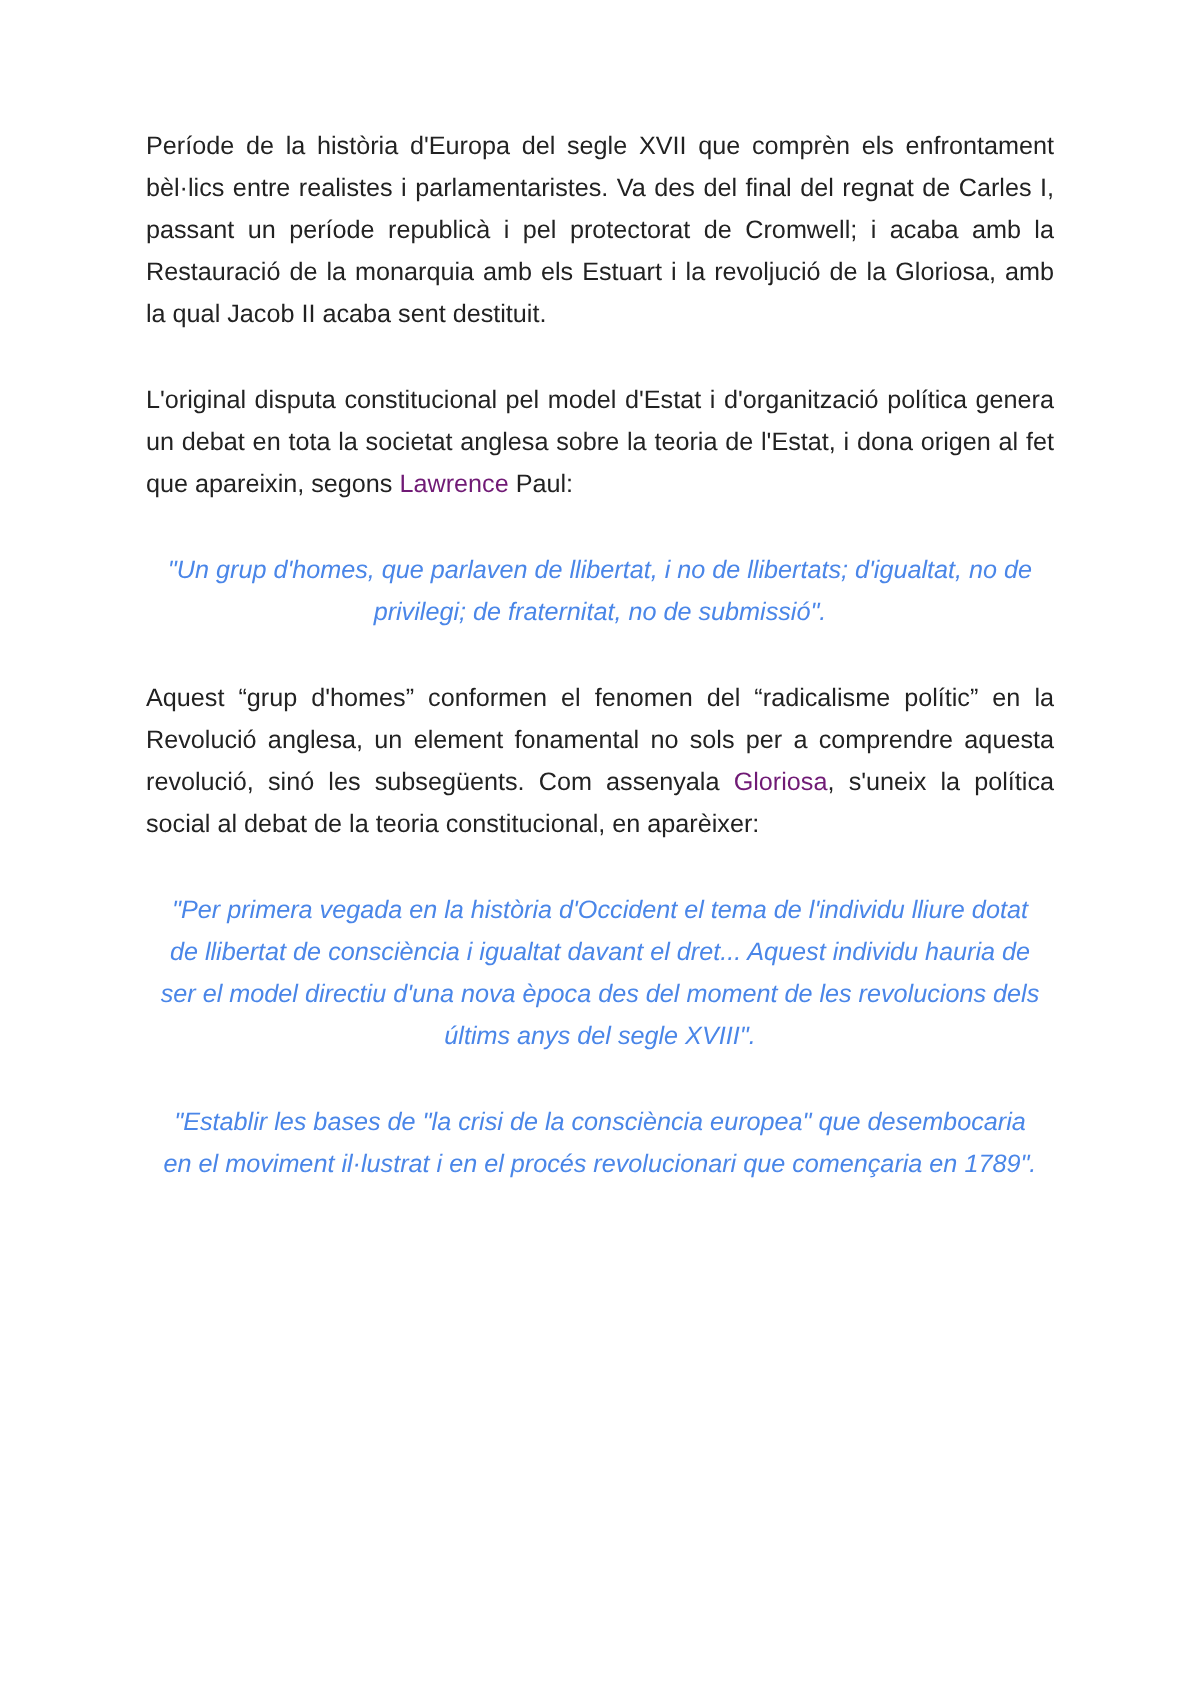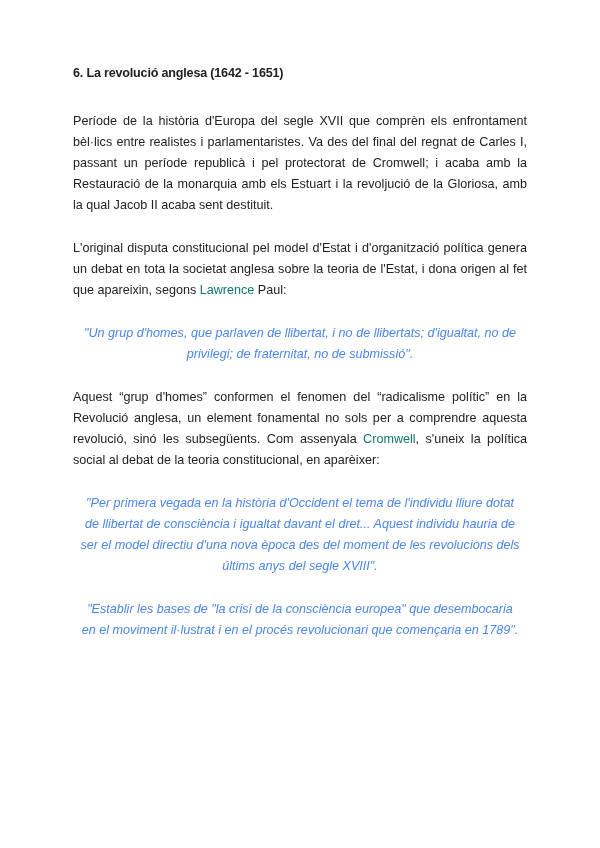--- a/index.html
+++ b/index.html
@@ -8,34 +8,33 @@
       position: absolute; left: 73px; top: 63px; width: 454px;
       font-family: "Liberation Sans", sans-serif;
       font-size: 12.6px; color: #222222; line-height: 21px;
     }
     .title { font-weight: bold; font-size: 12.6px; margin: 0 0 27px 0; letter-spacing: -0.2px; }
     .para { text-align: justify; margin: 0 0 22px 0; }
     .quote {
       text-align: center; font-style: italic; color: #4a86e8;
       margin: 0 0 22px 0; padding: 0 6px;
     }
-    .link { color: #0f766e; }
+    .link { color: #701a75; }
   </style>
 </head>
 <body>
 
 <div class="page">
-  <div class="title">6. La revolució anglesa (1642 - 1651)</div>
 
   <p class="para">Període de la història d'Europa del segle XVII que comprèn els enfrontament bèl·lics entre realistes i parlamentaristes. Va des del final del regnat de Carles I, passant un període republicà i pel protectorat de Cromwell; i acaba amb la Restauració de la monarquia amb els Estuart i la revoljució de la Gloriosa, amb la qual Jacob II acaba sent destituit.</p>
 
   <p class="para"><span>L'original disputa constitucional pel model d'Estat i d'organització política genera un debat en tota la societat anglesa sobre la teoria de l'Estat, i dona origen al fet que apareixin, segons </span><span class="link">Lawrence</span><span> Paul:</span></p>
 
   <p class="quote">"Un grup d'homes, que parlaven de llibertat, i no de llibertats; d'igualtat, no de privilegi; de fraternitat, no de submissió".</p>
 
-  <p class="para"><span>Aquest “grup d'homes” conformen el fenomen del “radicalisme polític” en la Revolució anglesa, un element fonamental no sols per a comprendre aquesta revolució, sinó les subsegüents. Com assenyala </span><span class="link">Cromwell</span><span>, s'uneix la política social al debat de la teoria constitucional, en aparèixer:</span></p>
+  <p class="para"><span>Aquest “grup d'homes” conformen el fenomen del “radicalisme polític” en la Revolució anglesa, un element fonamental no sols per a comprendre aquesta revolució, sinó les subsegüents. Com assenyala </span><span class="link">Gloriosa</span><span>, s'uneix la política social al debat de la teoria constitucional, en aparèixer:</span></p>
 
   <p class="quote">"Per primera vegada en la història d'Occident el tema de l'individu lliure dotat de llibertat de consciència i igualtat davant el dret... Aquest individu hauria de ser el model directiu d'una nova època des del moment de les revolucions dels últims anys del segle XVIII".</p>
 
 
   <p class="quote">"Establir les bases de "la crisi de la consciència europea" que desembocaria en el moviment il·lustrat i en el procés revolucionari que començaria en 1789".</p>
 
 </div>
 
 </body></html>

